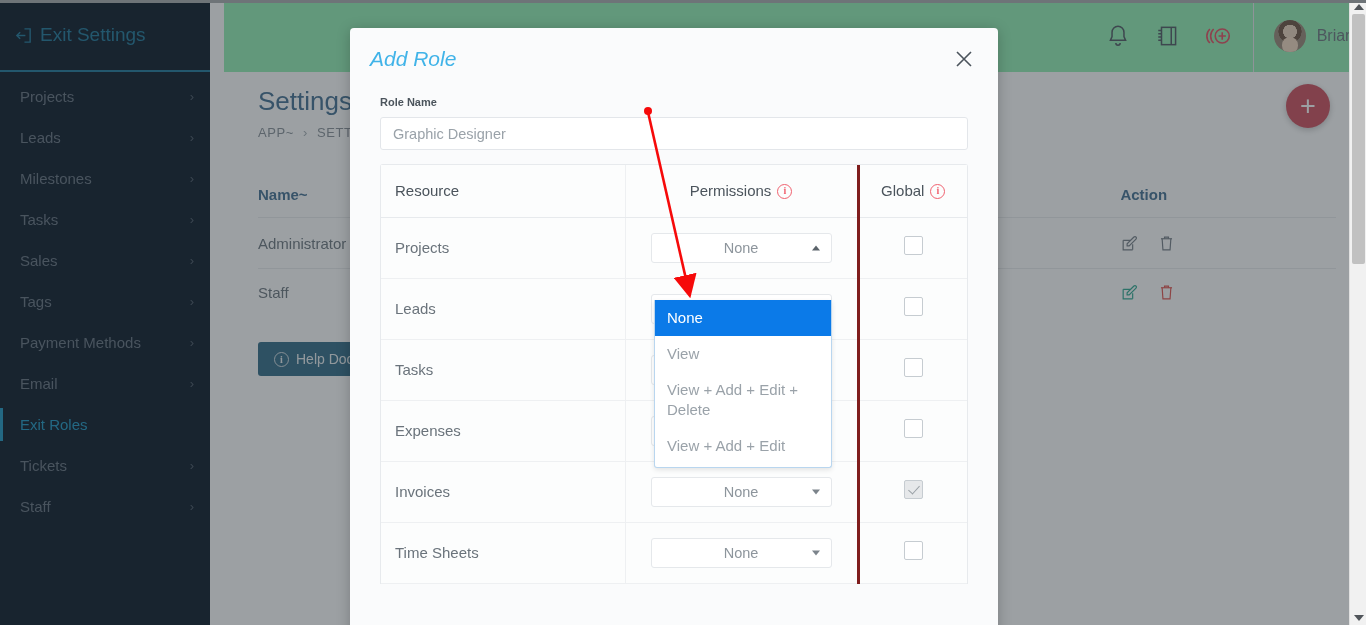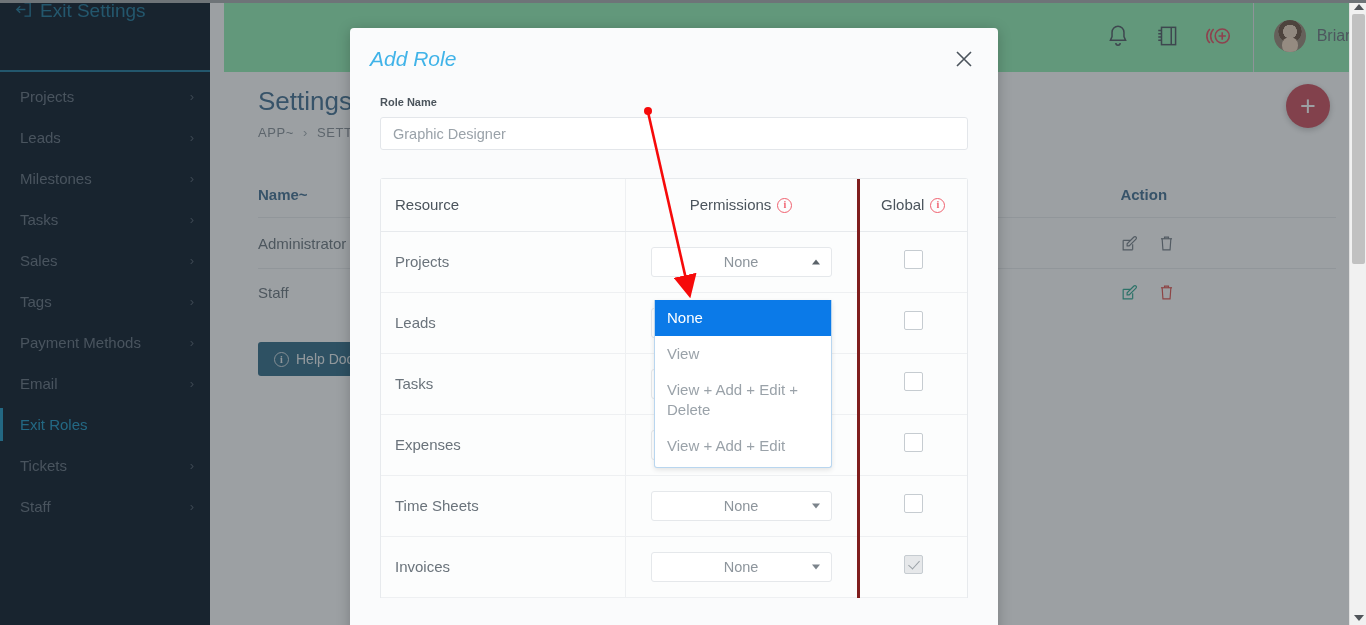--- a/index.html
+++ b/index.html
@@ -14,21 +14,21 @@
 
   
   .sidebar {
     position: absolute; left: 0; top: 0;
     width: 210px; height: 625px;
     background: #1b2a38;
     z-index: 5;
   }
   .exit-settings {
     height: 72px;
-    display: flex; 
+    display: flex; align-items: center;
     padding-left: 14px;
     color: #2e7f9e;
     font-size: 19px;
     border-bottom: 2px solid #2e7f9e;
     cursor: pointer;
   }
   .exit-ico { width: 19px; height: 19px; margin-right: 7px; flex: none; }
   .exit-ico svg { display: block; }
   .nav-list { padding-top: 4px; }
   .nav-item {
@@ -172,21 +172,21 @@
     width: 100%; height: 33px;
     border: 1px solid #e3e6ea; border-radius: 3px;
     background: #fff; padding: 0 12px;
     font-size: 14.5px; color: #9aa2a9;
     font-family: "Liberation Sans", sans-serif;
   }
   .text-input::placeholder { color: #9aa2a9; }
 
   
   .perm-table-wrap {
-    margin-top: 28px;
+    margin-top: 14px;
     border: 1px solid #e7eaed; border-bottom: none;
     border-radius: 3px 3px 0 0;
     background: #fff;
   }
   .perm-table { width: 100%; border-collapse: collapse; table-layout: fixed; }
   .perm-table col.c1 { width: 244px; }
   .perm-table col.c2 { width: 233px; }
   .perm-table col.c3 { width: 109px; }
   .perm-table th {
     font-size: 15px; color: #4b545c; font-weight: 400;
@@ -530,41 +530,41 @@
                 <span class="select-box">
                   <span>None</span>
                   <span class="caret"></span>
                 </span>
               </td>
               <td class="td-glob">
                 <span class="chk"></span>
               </td>
             </tr>
             <tr>
+              <td class="td-res">Invoices</td>
+              <td class="td-perm">
+                <span class="select-box">
+                  <span>None</span>
+                  <span class="caret"></span>
+                </span>
+              </td>
+              <td class="td-glob">
+                <span class="chk checked"></span>
+              </td>
+            </tr>
+            <tr>
               <td class="td-res">Time Sheets</td>
               <td class="td-perm">
                 <span class="select-box">
                   <span>None</span>
                   <span class="caret"></span>
                 </span>
               </td>
               <td class="td-glob">
                 <span class="chk"></span>
-              </td>
-            </tr>
-            <tr>
-              <td class="td-res">Invoices</td>
-              <td class="td-perm">
-                <span class="select-box">
-                  <span>None</span>
-                  <span class="caret"></span>
-                </span>
-              </td>
-              <td class="td-glob">
-                <span class="chk checked"></span>
               </td>
             </tr>
           </tbody>
         </table>
       </div>
     </div>
   </div>
 
   <div class="dd-list">
     <div class="dd-item selected">None</div>

